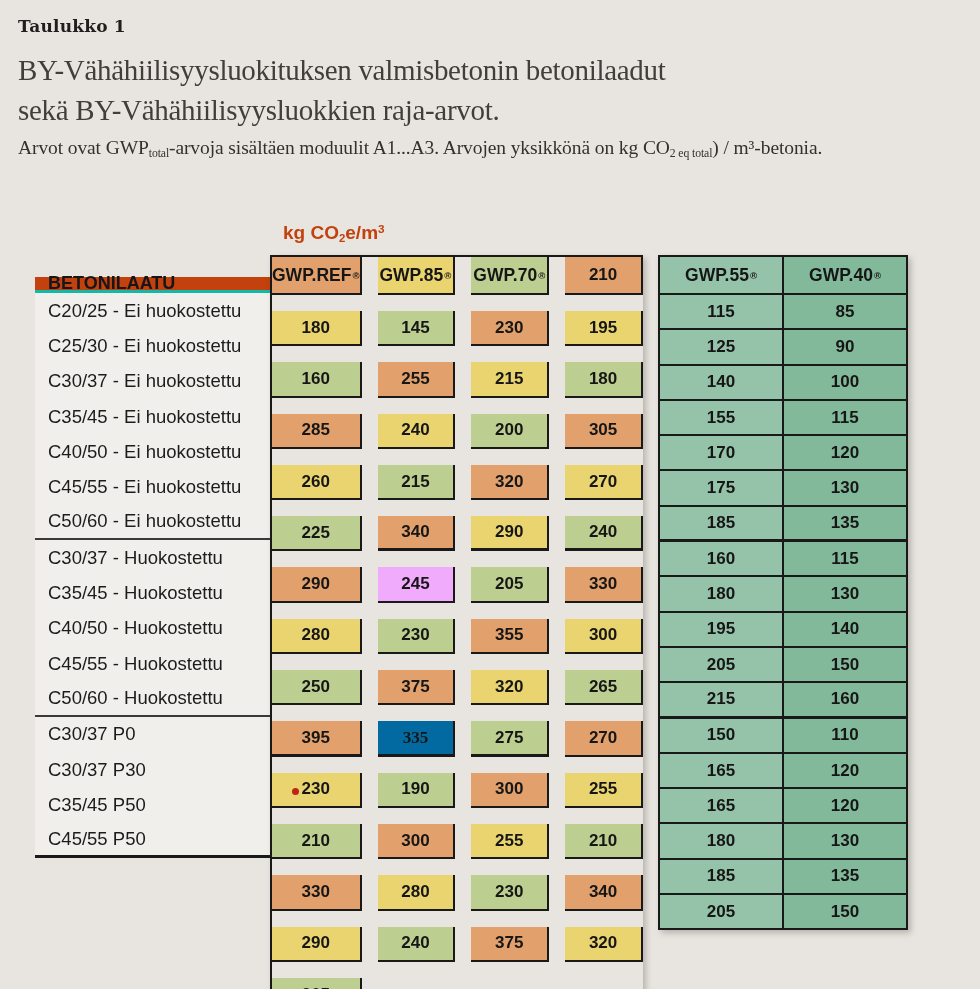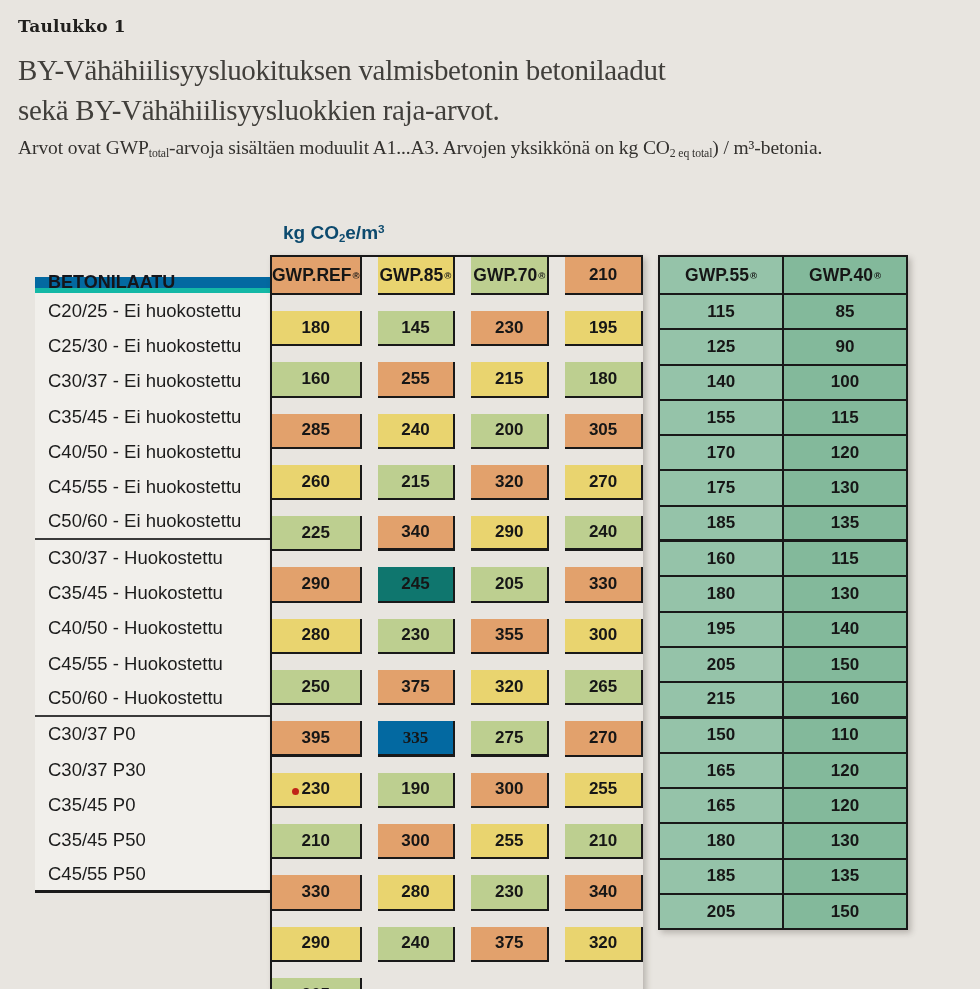--- a/index.html
+++ b/index.html
@@ -11,29 +11,29 @@
   .hdr{position:absolute;left:18px;top:16px;width:930px;color:#3d3b38;}
   .kicker{font-family:"DejaVu Serif","Liberation Serif",serif;font-weight:bold;
           font-size:17px;color:#201f1d;letter-spacing:.2px;}
   .title{font-family:"Liberation Serif",serif;font-weight:400;margin:14px 0 0 0;
          font-size:29px;line-height:40px;color:#413f3b;letter-spacing:-.3px;}
   .subtitle{font-family:"Liberation Serif",serif;font-size:19.5px;color:#33312e;
             margin:7px 0 0 0;letter-spacing:-.1px;}
   .subtitle sub,.unit sub{font-size:.6em;vertical-align:-.25em;}
 
   
-  .unit{position:absolute;left:283px;top:222px;font-weight:bold;font-size:19px;color:#0c4a6e;}
+  .unit{position:absolute;left:283px;top:222px;font-weight:bold;font-size:19px;color:#c2410c;}
   .unit sup{font-size:.62em;vertical-align:.5em;}
 
   
   .labels{position:absolute;left:35px;top:255px;width:235px;display:grid;
           grid-template-columns:1fr;grid-template-rows:38px repeat(18,35.3px);}
   .label-header{display:flex;align-items:center;padding-left:13px;font-weight:bold;
-                font-size:18px;color:#15151a;background:#0369a1;
-                border-bottom:5px solid #14b8a6;box-sizing:border-box;margin-top:22px;}
+                font-size:18px;color:#15151a;background:#c2410c;
+                border-bottom:3px solid #14b8a6;box-sizing:border-box;margin-top:22px;}
   .label-row{display:flex;align-items:center;padding-left:13px;font-size:18.5px;
              color:#1c1c1c;background:#f1efeb;box-sizing:border-box;}
   .label-row.group-end{border-bottom:2px solid #3a3a3a;}
   .label-row.last{border-bottom:3px solid #1a1a1a;}
 
   .block{position:absolute;top:255px;display:grid;
          grid-template-rows:38px repeat(18,35.3px);
          border-left:2px solid #191919;border-top:2px solid #191919;
          box-shadow:3px 3px 6px rgba(60,55,45,.28);}
   .block-a{left:270px;width:371px;grid-template-columns:repeat(4,1fr);gap:16px;}
@@ -69,21 +69,20 @@
       <div class="label-row">C40/50 - Ei huokostettu</div>
       <div class="label-row">C45/55 - Ei huokostettu</div>
       <div class="label-row group-end">C50/60 - Ei huokostettu</div>
       <div class="label-row">C30/37 - Huokostettu</div>
       <div class="label-row">C35/45 - Huokostettu</div>
       <div class="label-row">C40/50 - Huokostettu</div>
       <div class="label-row">C45/55 - Huokostettu</div>
       <div class="label-row group-end">C50/60 - Huokostettu</div>
       <div class="label-row">C30/37 P0</div>
       <div class="label-row">C30/37 P30</div>
-      <div class="label-row">C35/45 P0</div>
       <div class="label-row">C35/45 P50</div>
       <div class="label-row last">C45/55 P50</div>
     </div>
 
   <div class="block block-a" id="blockA">
       <div class="cell head" style="background: rgb(226, 161, 108);">
         <span>GWP.REF</span>
         <sup class="reg">®</sup>
       </div>
       <div class="cell head" style="background: rgb(233, 212, 111);">
@@ -109,21 +108,21 @@
       <div class="cell" style="background: rgb(226, 161, 108);">305</div>
       <div class="cell" style="background: rgb(233, 212, 111);">260</div>
       <div class="cell" style="background: rgb(189, 207, 144);">215</div>
       <div class="cell" style="background: rgb(226, 161, 108);">320</div>
       <div class="cell" style="background: rgb(233, 212, 111);">270</div>
       <div class="cell" style="background: rgb(189, 207, 144);">225</div>
       <div class="cell group-end" style="background: rgb(226, 161, 108);">340</div>
       <div class="cell group-end" style="background: rgb(233, 212, 111);">290</div>
       <div class="cell group-end" style="background: rgb(189, 207, 144);">240</div>
       <div class="cell" style="background: rgb(226, 161, 108);">290</div>
-      <div class="cell" style="background: #0f766e;">245</div>
+      <div class="cell" style="background: #f0abfc;">245</div>
       <div class="cell" style="background: rgb(189, 207, 144);">205</div>
       <div class="cell" style="background: rgb(226, 161, 108);">330</div>
       <div class="cell" style="background: rgb(233, 212, 111);">280</div>
       <div class="cell" style="background: rgb(189, 207, 144);">230</div>
       <div class="cell" style="background: rgb(226, 161, 108);">355</div>
       <div class="cell" style="background: rgb(233, 212, 111);">300</div>
       <div class="cell" style="background: rgb(189, 207, 144);">250</div>
       <div class="cell" style="background: rgb(226, 161, 108);">375</div>
       <div class="cell" style="background: rgb(233, 212, 111);">320</div>
       <div class="cell" style="background: rgb(189, 207, 144);">265</div>

